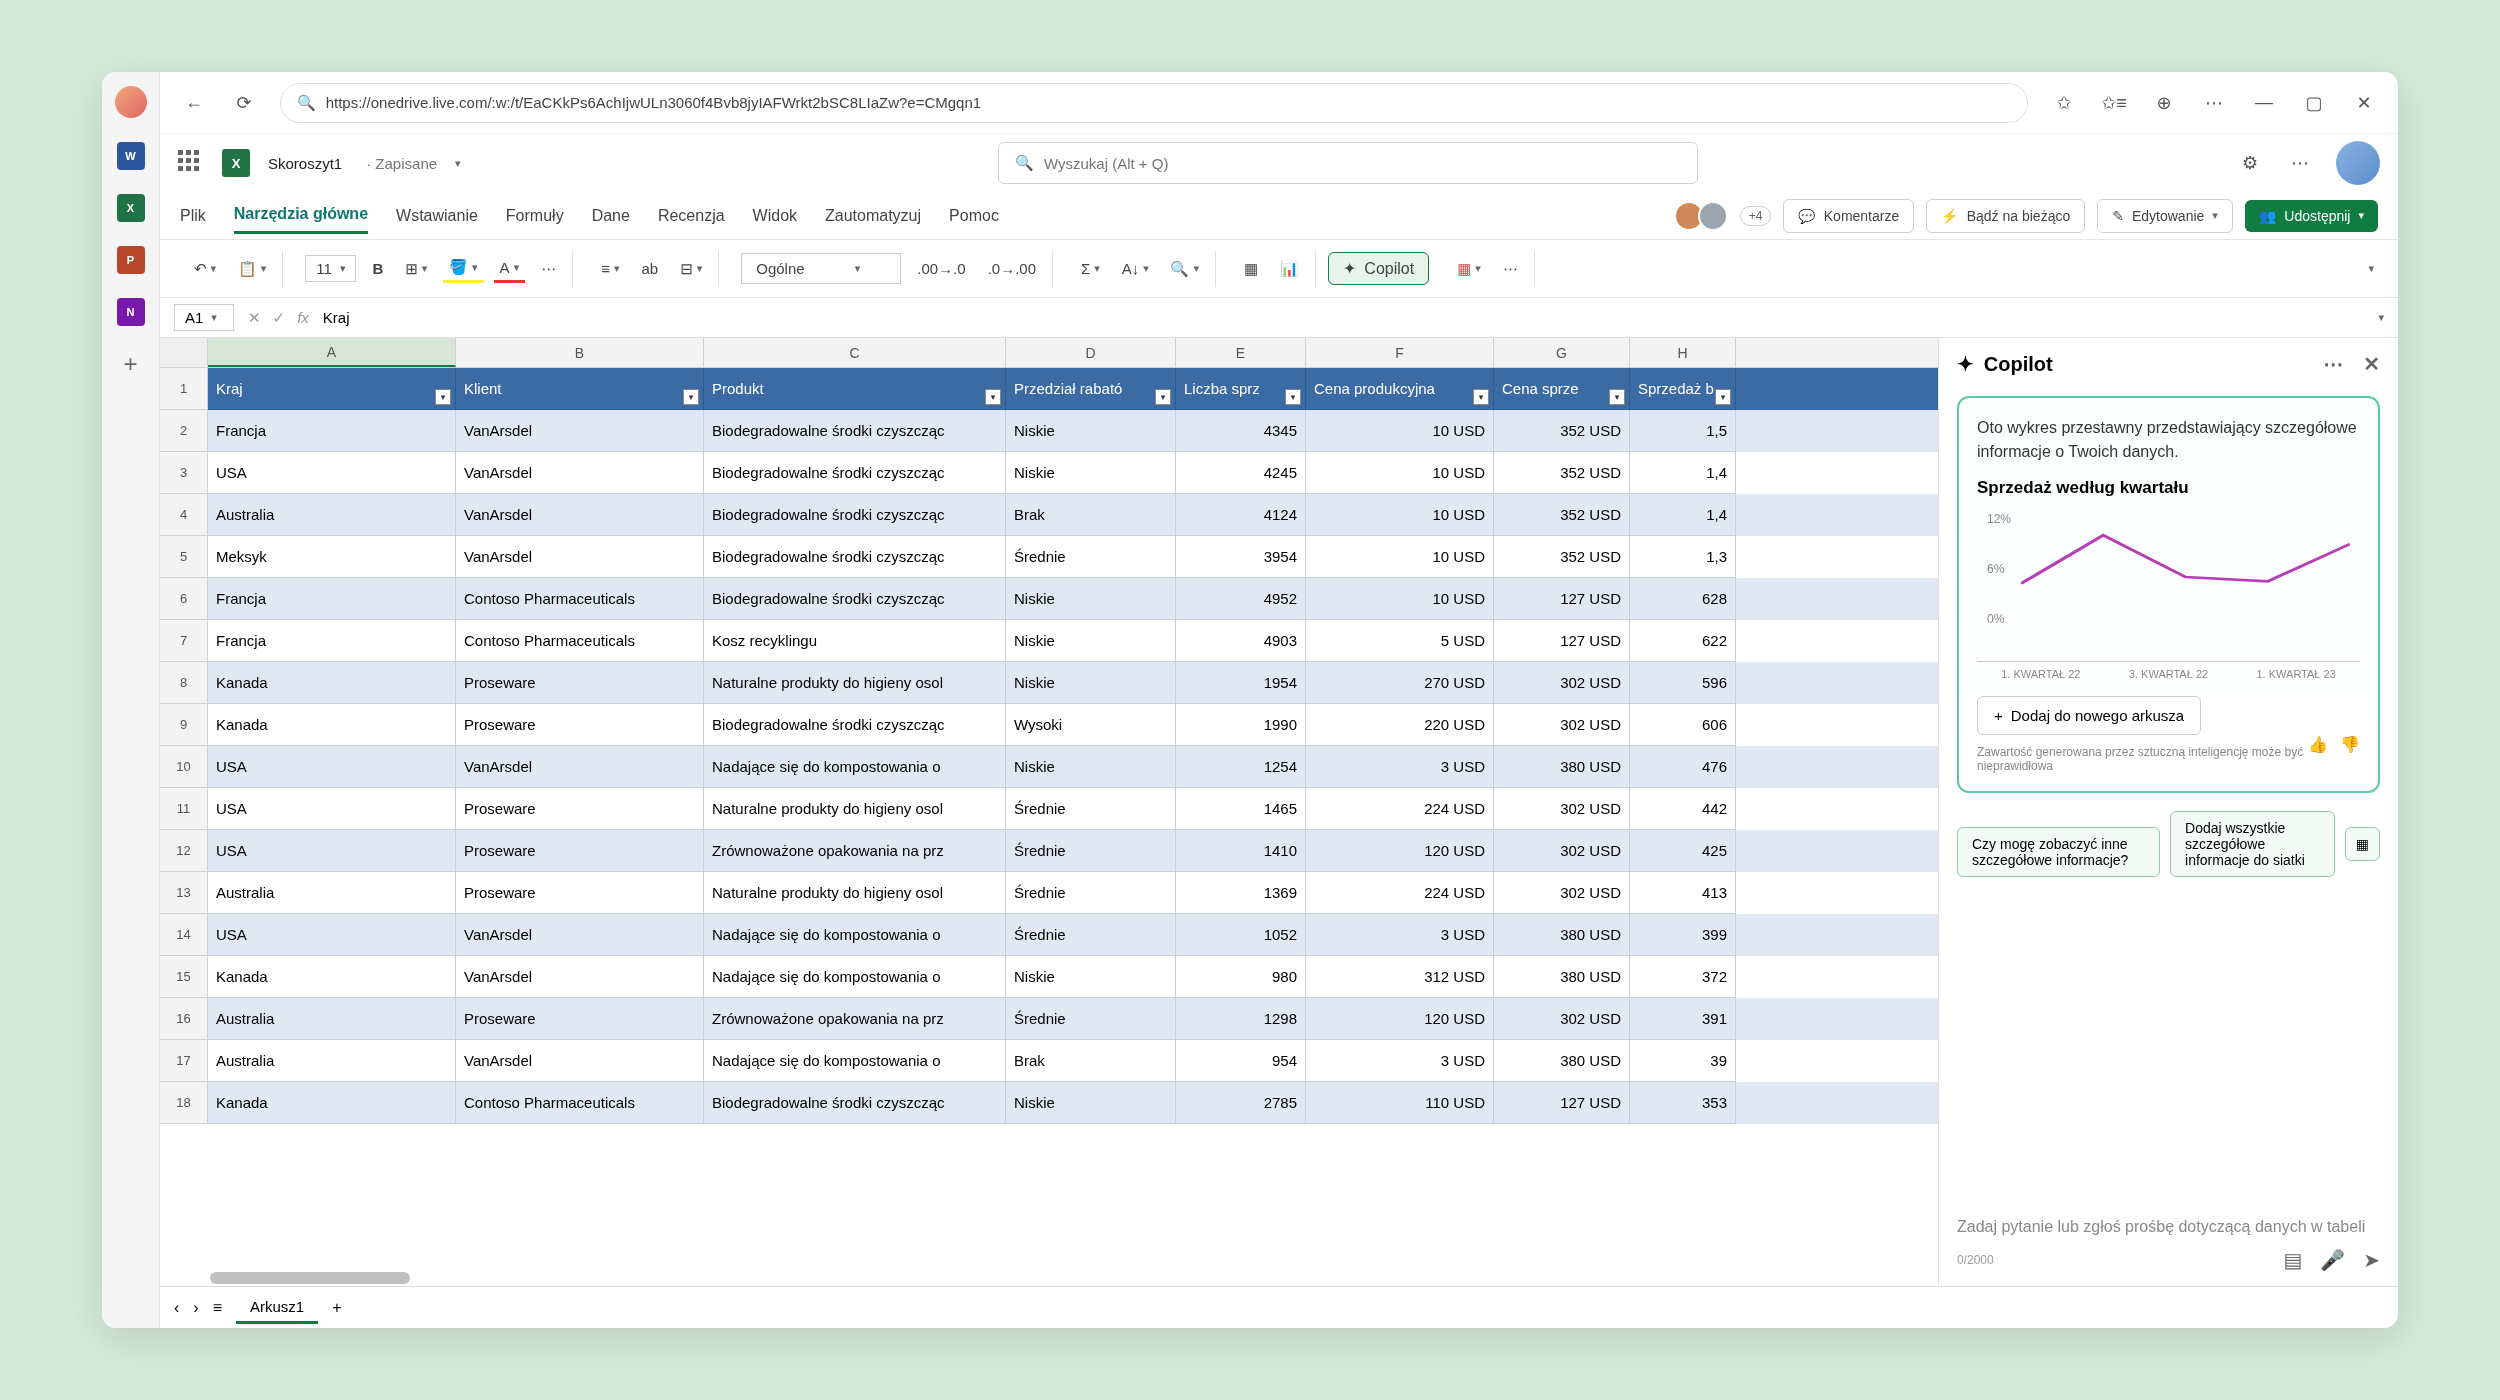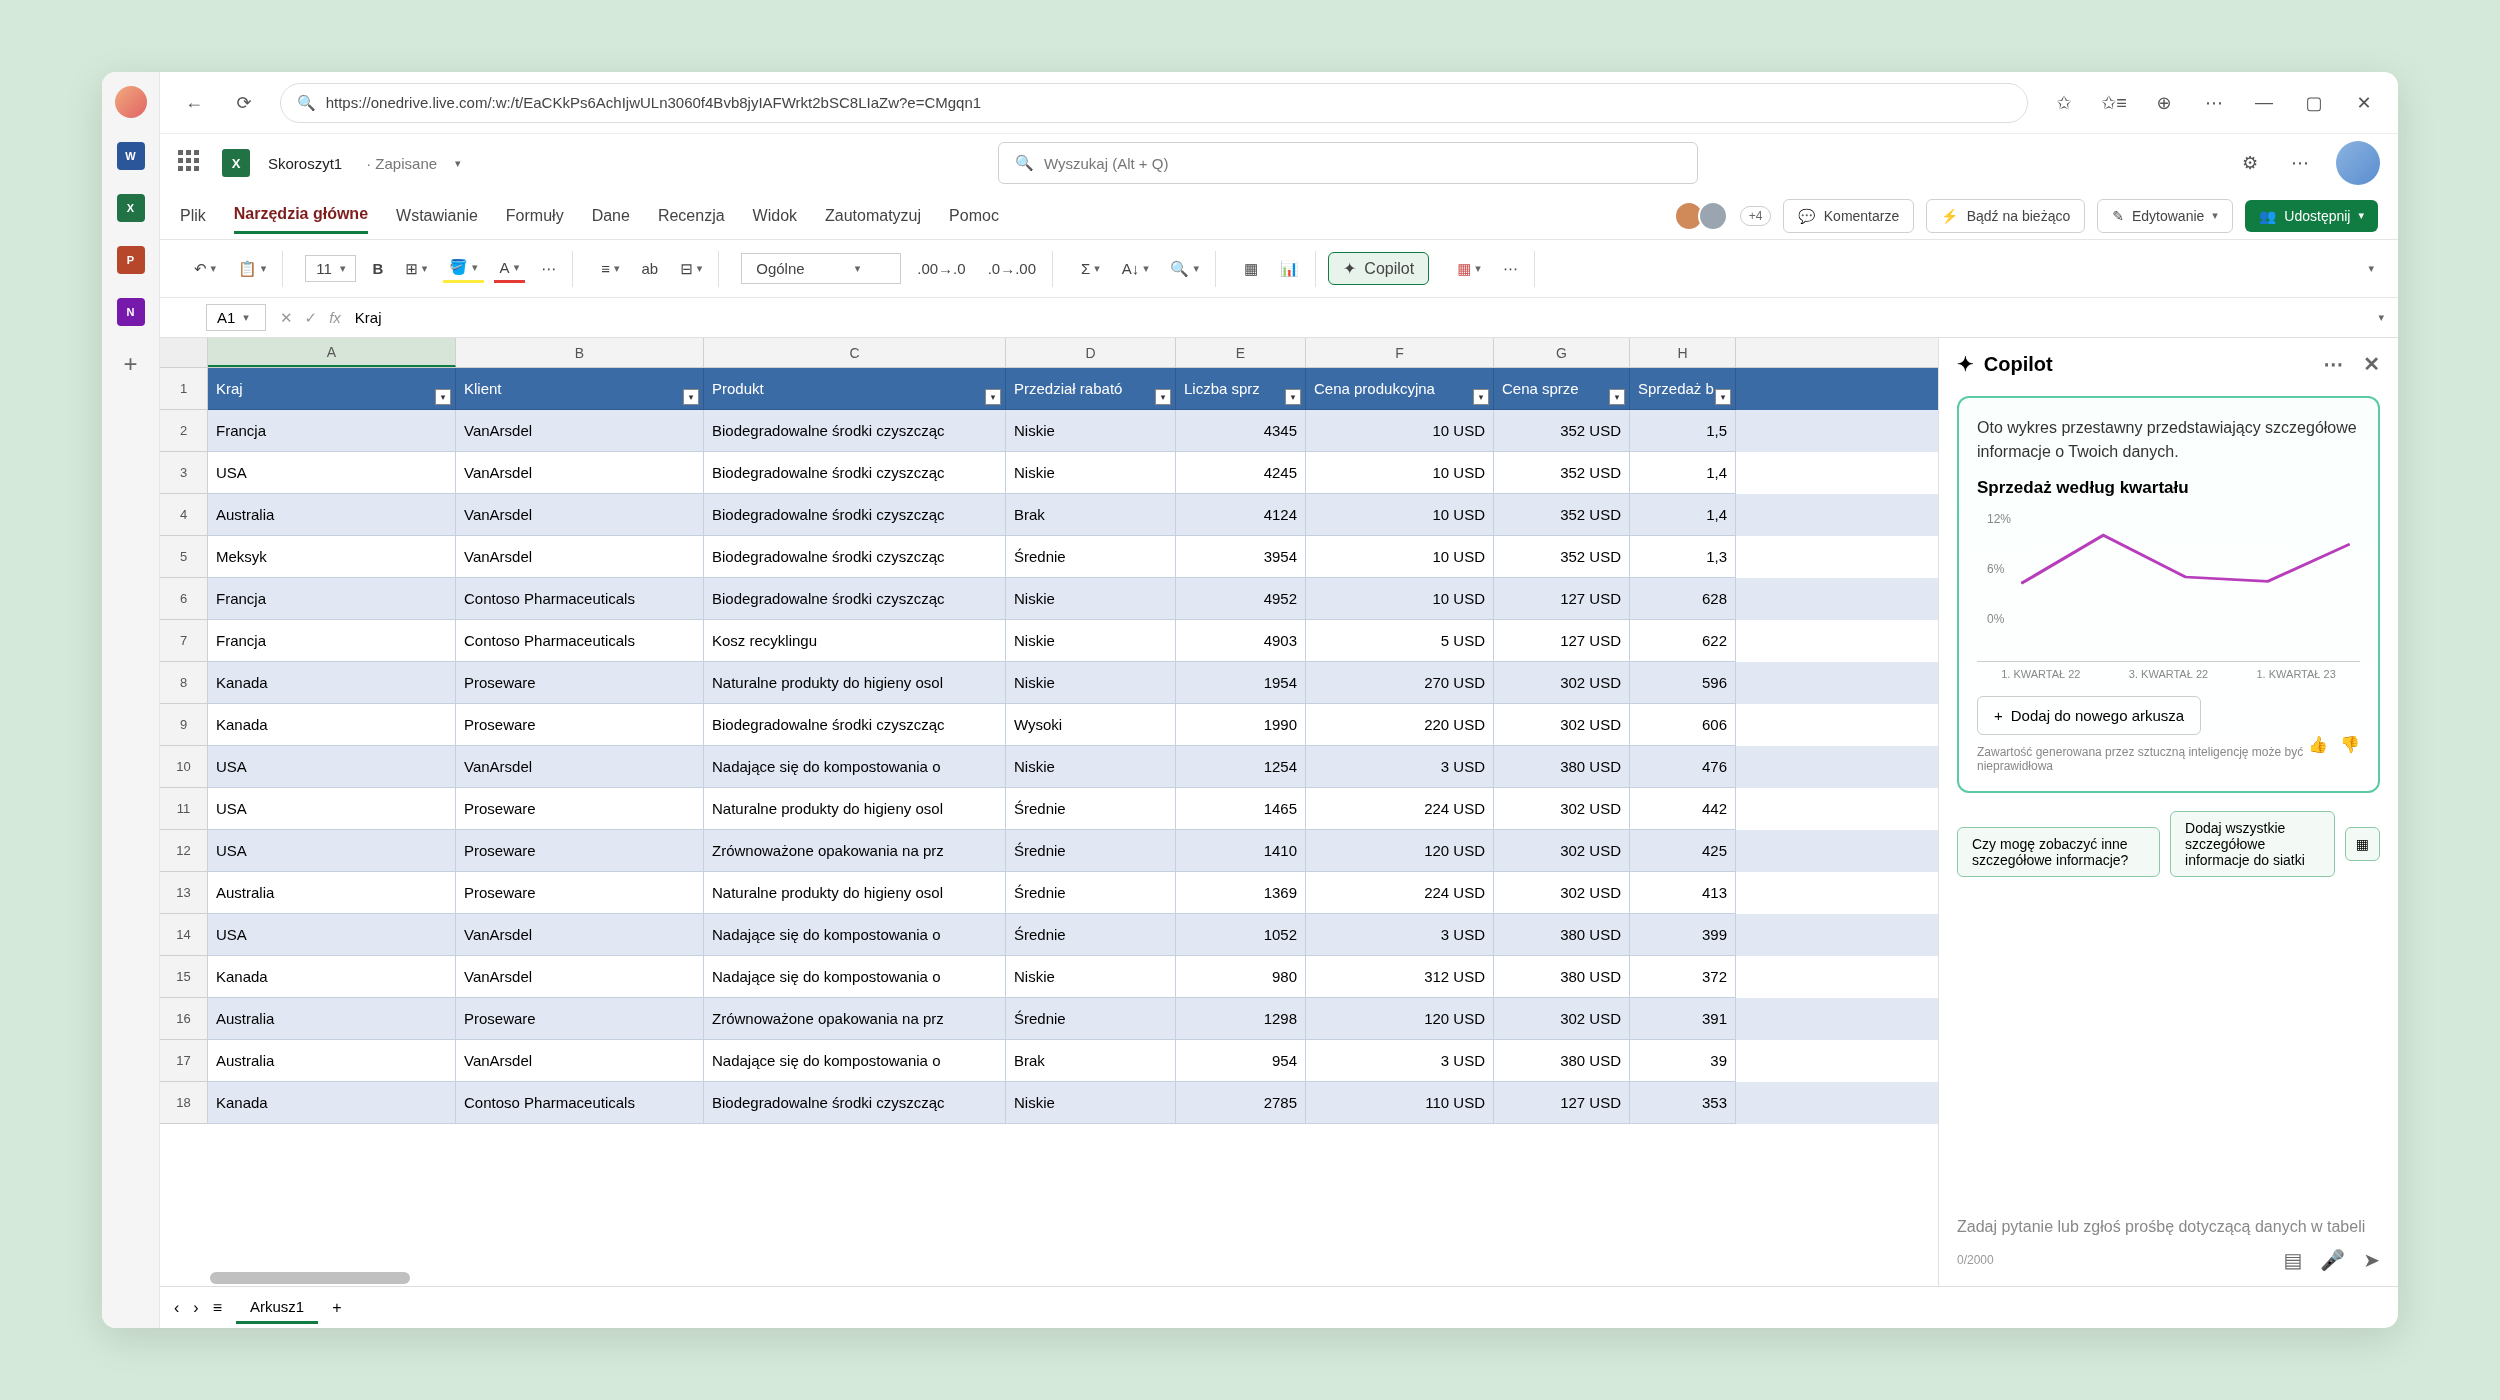--- a/index.html
+++ b/index.html
@@ -20,36 +20,36 @@
 .apps-grid span{background:#666;}
 .excel-logo{width:28px;height:28px;background:#217346;color:#fff;font-weight:700;font-size:13px;display:flex;align-items:center;justify-content:center;border-radius:3px;}
 .doc-title { font-size:15px; color:#222; }
 .doc-saved { color:#767676; font-size:15px; margin-left:6px;}
 .search-center { flex:1; display:flex; justify-content:center; }
 .search-box { width:700px; height:42px; border:1px solid #d0d0d0; border-radius:6px; display:flex; align-items:center; padding:0 16px; gap:10px; color:#767676; font-size:15px;}
 .title-right{display:flex;gap:22px;align-items:center;}
 .user-av{width:44px;height:44px;border-radius:50%;background:linear-gradient(135deg,#8bb3e0,#5a8dcf);}
 .ribbon-tabs { height:48px; display:flex; align-items:center; padding:0 20px; gap:28px; font-size:16px; color:#444; border-bottom:1px solid #e5e5e5;}
 .tab-item{cursor:pointer;padding:8px 0;}
-.tab-active{font-weight:600;border-bottom:3px solid #107c41;color:#7f1d1d;}
+.tab-active{font-weight:600;border-bottom:3px solid #107c41;color:#0f766e;}
 .ribbon-right{margin-left:auto;display:flex;align-items:center;gap:12px;}
 .collab-avatars{display:flex;}
 .collab-av{width:30px;height:30px;border-radius:50%;margin-left:-6px;border:2px solid #fff;}
 .collab-more{font-size:12px;border:1px solid #ccc;border-radius:12px;padding:2px 8px;color:#666;}
 .ribbon-btn{display:flex;align-items:center;gap:8px;padding:8px 14px;border:1px solid #d0d0d0;border-radius:6px;font-size:14px;cursor:pointer;}
 .share-btn{background:#107c41;color:#fff;border:none;}
 .toolbar { height:58px; display:flex; align-items:center; padding:0 18px; gap:12px; border-bottom:1px solid #e5e5e5; color:#444;}
 .tb-group{display:flex;align-items:center;gap:10px;padding:0 10px;border-right:1px solid #e0e0e0;height:36px;}
 .tb-group:last-child{border-right:none;}
 .tb-btn{padding:4px 6px;cursor:pointer;display:flex;align-items:center;gap:4px;font-size:15px;}
 .font-size-box{border:1px solid #ccc;padding:4px 10px;font-size:15px;display:flex;gap:8px;align-items:center;}
 .fmt-box{border:1px solid #ccc;padding:6px 14px;font-size:15px;display:flex;gap:50px;align-items:center;min-width:160px;}
 .copilot-btn{border:1px solid #107c41;border-radius:6px;padding:6px 14px;display:flex;align-items:center;gap:8px;background:#e8f3ec;}
 .formula-bar{height:40px;display:flex;align-items:center;padding:0 14px;gap:14px;border-bottom:1px solid #e0e0e0;font-size:15px;}
-.cell-ref{border:1px solid #ccc;padding:4px 10px;width:60px;display:flex;gap:8px;align-items:center;margin-left:32px;}
+.cell-ref{border:1px solid #ccc;padding:4px 10px;width:60px;display:flex;gap:8px;align-items:center;}
 .fx-icons{display:flex;gap:12px;color:#999;}
 .formula-input{flex:1;}
 .workspace{flex:1;display:flex;overflow:hidden;}
 .grid-area{flex:1;display:flex;flex-direction:column;overflow:hidden;position:relative;}
 .col-headers{display:flex;height:30px;background:#f3f3f3;border-bottom:1px solid #d0d0d0;}
 .corner{width:48px;border-right:1px solid #d0d0d0;background:#eee;}
 .col-h{border-right:1px solid #d0d0d0;display:flex;align-items:center;justify-content:center;font-size:14px;color:#555;}
 .col-h.active{background:#d7e5d9;border-bottom:2px solid #107c41;}
 .cA{width:248px}.cB{width:248px}.cC{width:302px}.cD{width:170px}.cE{width:130px}.cF{width:188px}.cG{width:136px}.cH{width:106px}
 .table-rows{flex:1;overflow:hidden;}

